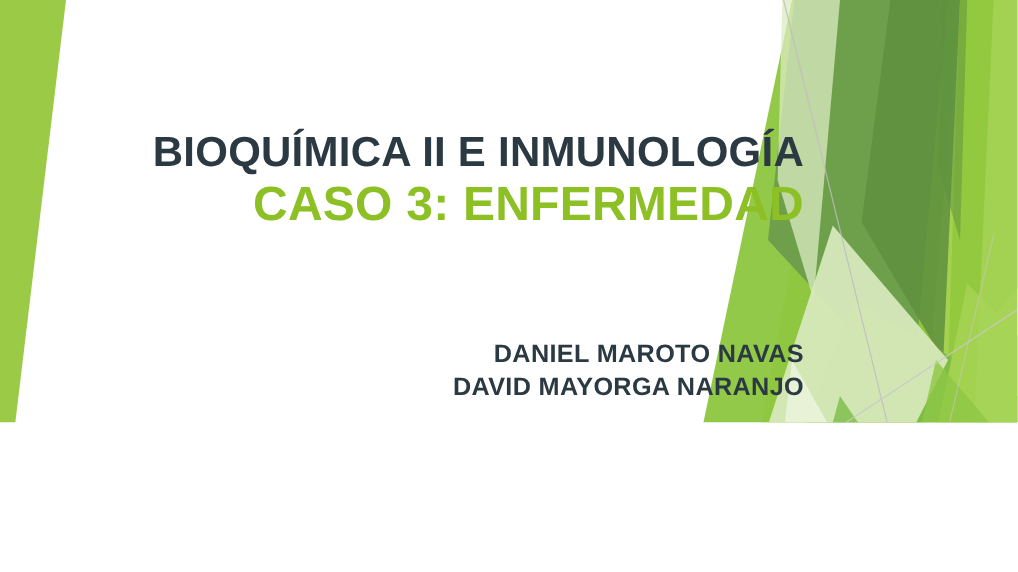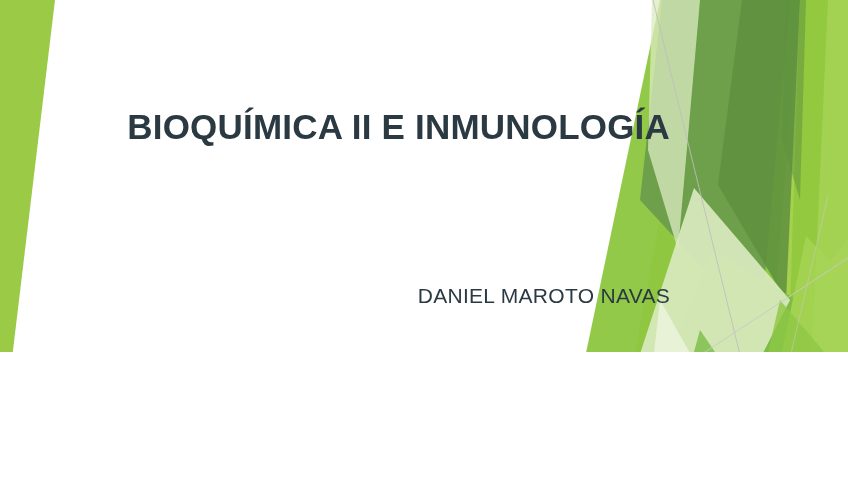--- a/index.html
+++ b/index.html
@@ -57,21 +57,21 @@
   .subtitle-block {
     position: absolute;
     left: 40px;
     top: 283px;
     width: 630px;
     text-align: right;
   }
   .subtitle-line {
     display: block;
     color: #2B3A42;
-    font-weight: normal;
+    font-weight: bold;
     font-size: 21px;
     line-height: 1.28;
     letter-spacing: 0.3px;
     white-space: nowrap;
   }
 </style>
 </head>
 <body>
 
 <div id="slide">
@@ -113,20 +113,22 @@
     <line x1="515" y1="477" x2="848" y2="258" stroke="#C9C9C9" stroke-width="1" opacity="0.9"></line>
 
     <line x1="828" y1="196" x2="762" y2="477" stroke="#C9C9C9" stroke-width="1" opacity="0.55"></line>
 
   </svg>
 
   <div id="text-layer">
 
     <div class="title-block">
       <span class="title-line title-line-1">BIOQUÍMICA II E INMUNOLOGÍA</span>
+      <span class="title-line title-line-2">CASO 3: ENFERMEDAD</span>
     </div>
 
     <div class="subtitle-block">
       <span class="subtitle-line">DANIEL MAROTO NAVAS</span>
+      <span class="subtitle-line">DAVID MAYORGA NARANJO</span>
     </div>
 
   </div>
 </div>
 
 </body></html>

